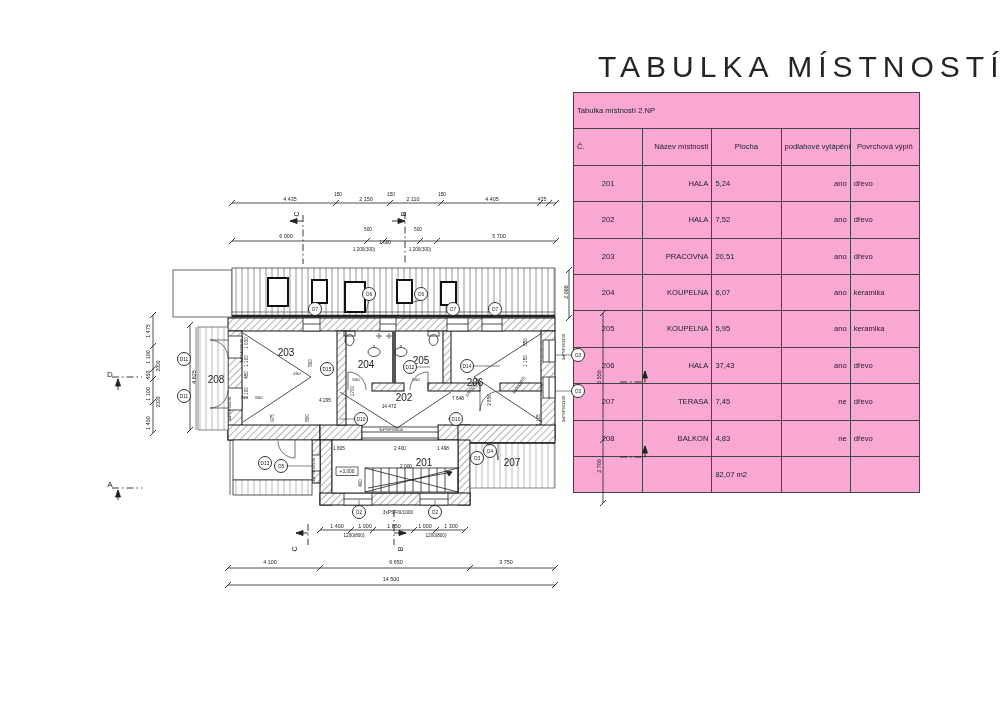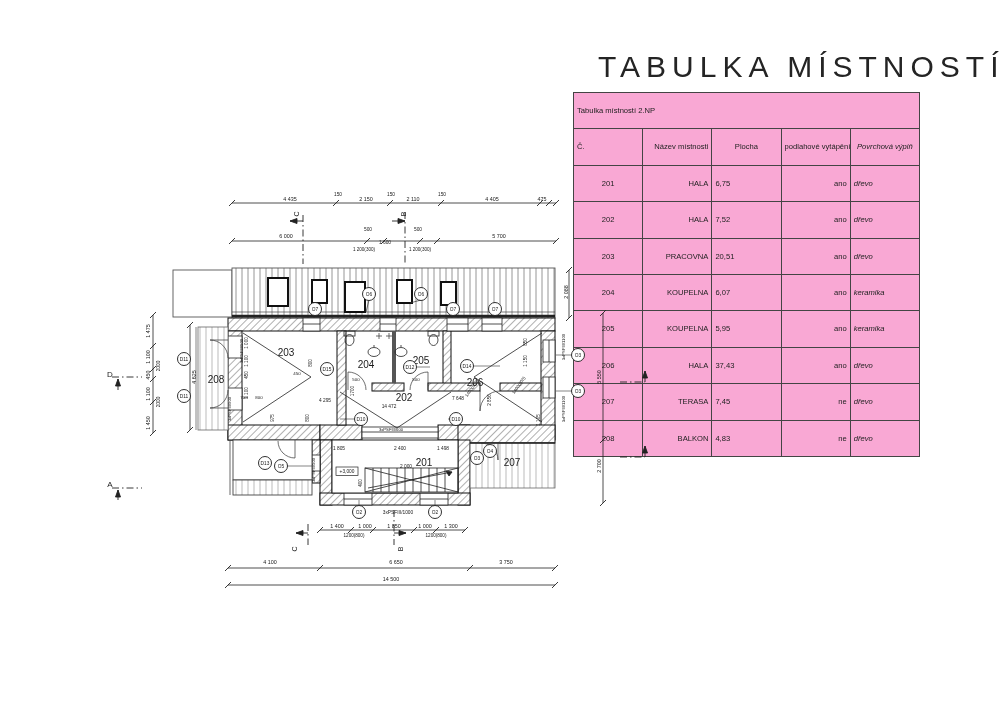--- a/index.html
+++ b/index.html
@@ -12,21 +12,21 @@
   
   #room-table-wrap{position:absolute;left:573px;top:92px;width:347px;}
   table#room-table{border-collapse:collapse;width:347px;table-layout:fixed;
         font-size:7.6px;color:#222;border:1.4px solid #333;}
   #room-table td{border:1px solid #444;padding:12px 3px;height:11.4px;line-height:11.4px;
         overflow:hidden;white-space:nowrap;background:#f9a8d4;}
   #room-table .c0{width:40px;text-align:center;}
   #room-table .c1{width:90px;text-align:right;}
   #room-table .c2{width:61px;text-align:left;}
   #room-table .c3{width:77px;text-align:right;}
-  #room-table .c4{width:65px;text-align:left;font-style:italic;}
+  #room-table .c4{width:65px;text-align:left;}
   #room-table tr.cap td{text-align:left;}
   #room-table tr.hdr td.c0{text-align:left;}
   #room-table tr.hdr td.c2,#room-table tr.hdr td.c4{text-align:center;}
   .svgtxt{fill:#1a1a1a;}
 </style>
 </head>
 <body>
 <div id="page">
 
 <div id="big-title">TABULKA MÍSTNOSTÍ</div>
@@ -39,21 +39,21 @@
           <tr class="hdr">
             <td class="c0">Č.</td>
             <td class="c1">Název místnosti</td>
             <td class="c2">Plocha</td>
             <td class="c3">podlahové vytápění</td>
             <td class="c4">Povrchová výpiň</td>
           </tr>
           <tr>
             <td class="c0">201</td>
             <td class="c1">HALA</td>
-            <td class="c2">6,75</td>
+            <td class="c2">5,24</td>
             <td class="c3">ano</td>
             <td class="c4">dřevo</td>
           </tr>
           <tr>
             <td class="c0">202</td>
             <td class="c1">HALA</td>
             <td class="c2">7,52</td>
             <td class="c3">ano</td>
             <td class="c4">dřevo</td>
           </tr>
@@ -91,20 +91,27 @@
             <td class="c2">7,45</td>
             <td class="c3">ne</td>
             <td class="c4">dřevo</td>
           </tr>
           <tr>
             <td class="c0">208</td>
             <td class="c1">BALKON</td>
             <td class="c2">4,83</td>
             <td class="c3">ne</td>
             <td class="c4">dřevo</td>
+          </tr>
+          <tr class="tot">
+            <td class="c0"></td>
+            <td class="c1"></td>
+            <td class="c2">82,07 m2</td>
+            <td class="c3"></td>
+            <td class="c4"></td>
           </tr>
         </tbody>
       </table>
 </div>
 
 <svg id="plan-svg" width="1000" height="708" viewBox="0 0 1000 708">
   <defs>
     <pattern id="hatchDiag" width="5" height="5" patternUnits="userSpaceOnUse" patternTransform="rotate(45)">
       <rect width="5" height="5" fill="#ffffff"></rect>
           <line x1="0" y1="0" x2="0" y2="5" stroke="#3a3a3a" stroke-width="0.8"></line>

